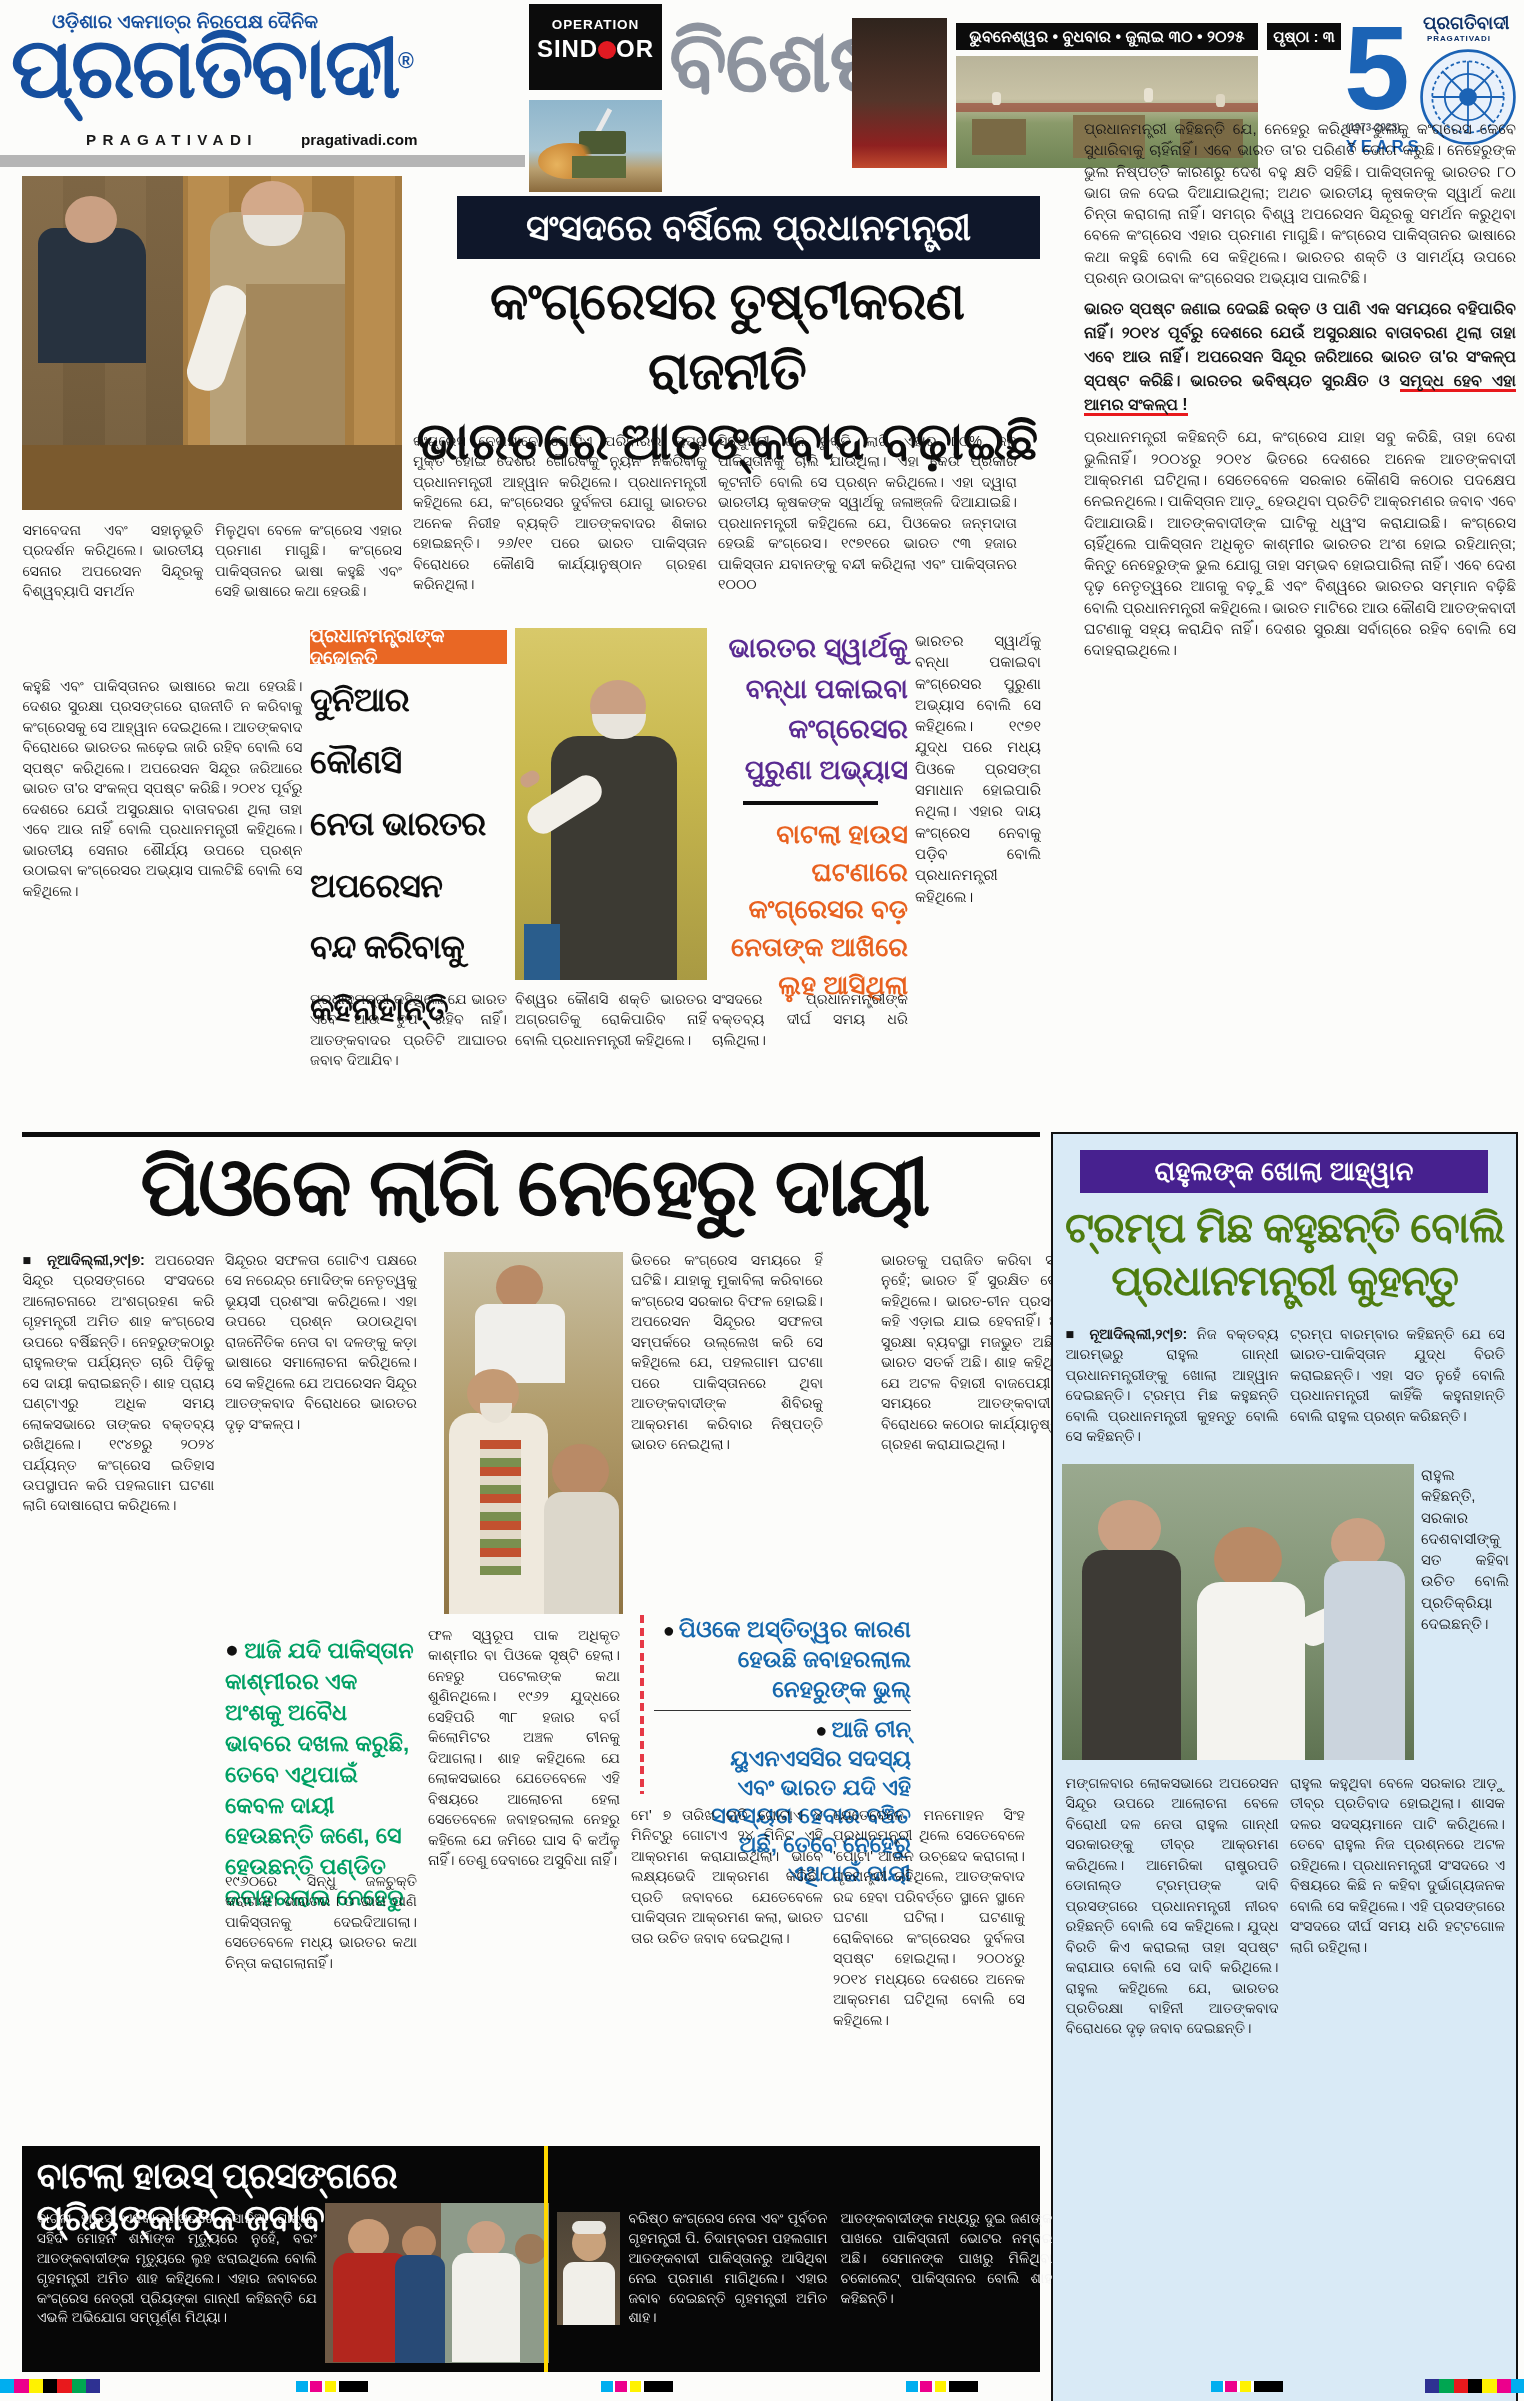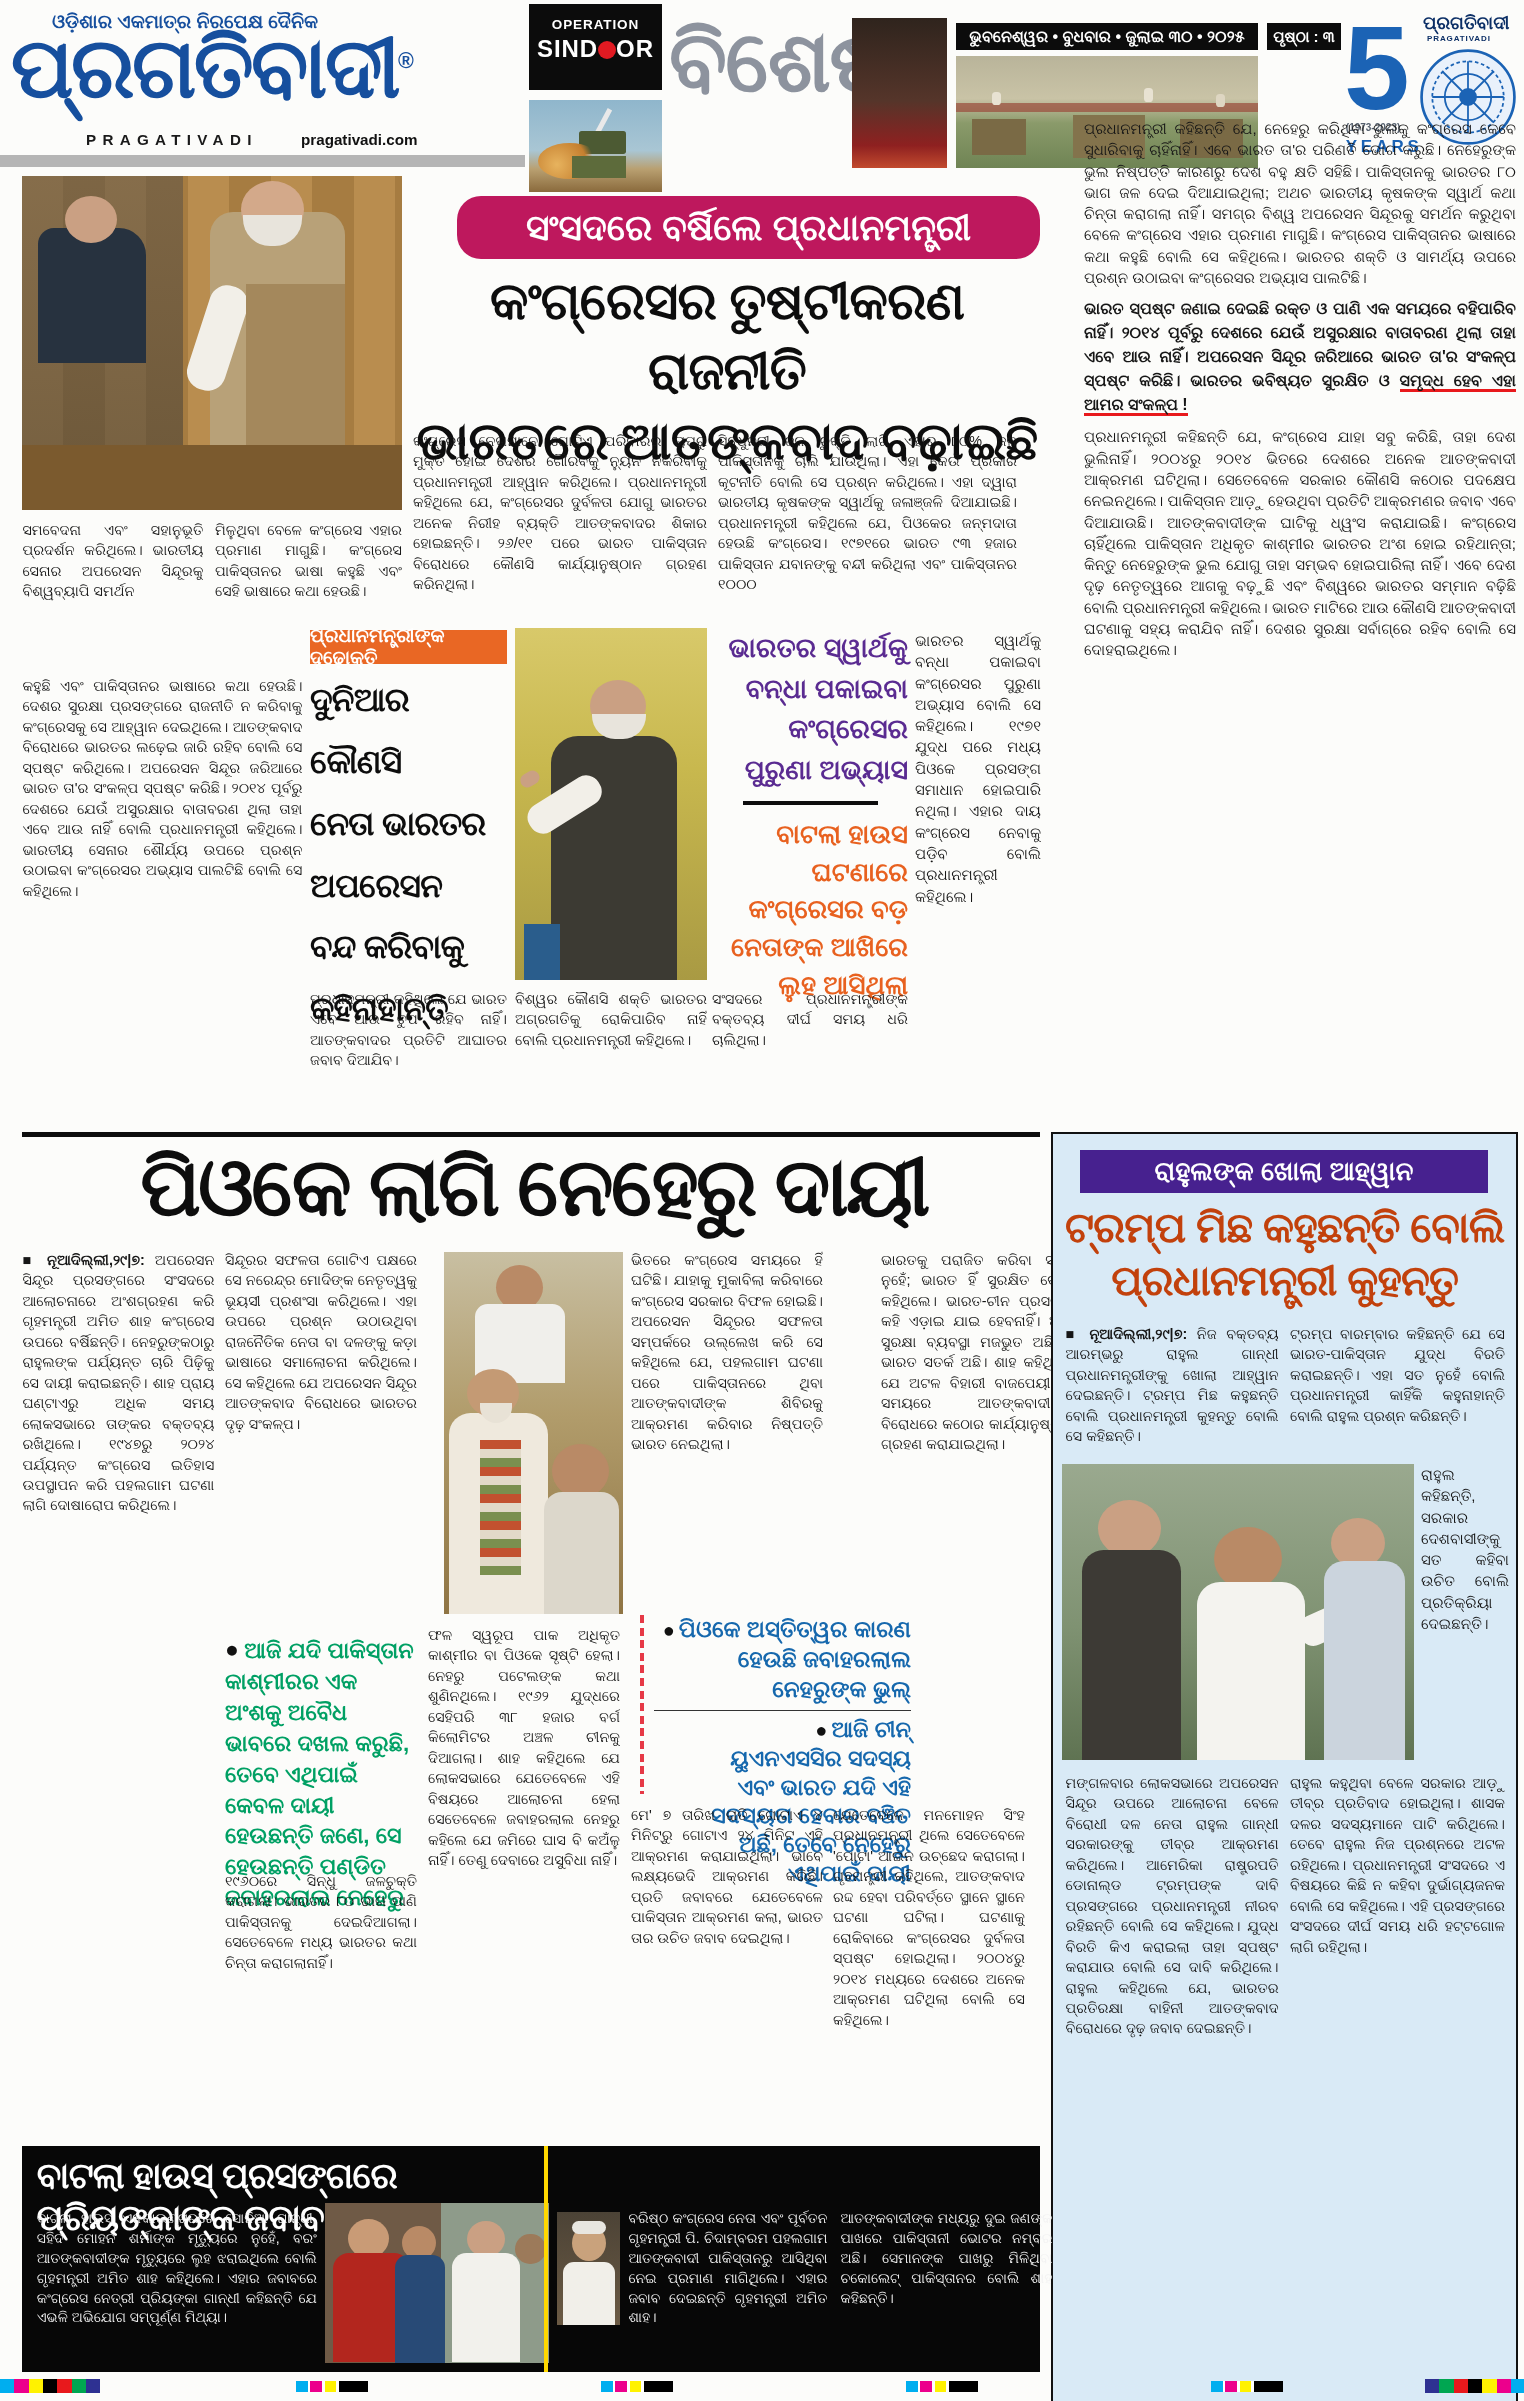--- a/index.html
+++ b/index.html
@@ -90,21 +90,21 @@
     <div class="abs" style="left:188px;top:36px;width:135px;height:296px;background:#b8a178;border-radius:23px 23px 0 0;"></div>
     <div class="abs" style="left:219px;top:5.4px;width:63px;height:57px;background:#d3a98a;border-radius:50%;"></div>
     <div class="abs" style="left:221px;top:39px;width:59px;height:30.5px;background:#e8e4dc;border-radius:0 0 27px 27px;"></div>
     <div class="abs" style="left:176px;top:108px;width:39px;height:108px;background:#f2efe8;border-radius:18px;transform:rotate(18deg);"></div>
     <div class="abs" style="left:224px;top:108px;width:99px;height:224px;background:#a4885c;"></div>
     <div class="abs" style="left:0px;top:269px;width:380px;height:65px;background:#7b5a2e;"></div>
   </div>
   <div class="abs bodytext" style="left:22.4px;top:520px;width:181px;height:145px;">ସମବେଦନା ଏବଂ ସହାନୁଭୂତି ପ୍ରଦର୍ଶନ କରିଥିଲେ। ଭାରତୀୟ ସେନାର ଅପରେସନ ସିନ୍ଦୂରକୁ ବିଶ୍ୱବ୍ୟାପି ସମର୍ଥନ</div>
   <div class="abs bodytext" style="left:215px;top:520px;width:187px;height:145px;">ମିଳୁଥିବା ବେଳେ କଂଗ୍ରେସ ଏହାର ପ୍ରମାଣ ମାଗୁଛି। କଂଗ୍ରେସ ପାକିସ୍ତାନର ଭାଷା କହୁଛି ଏବଂ ସେହି ଭାଷାରେ କଥା ହେଉଛି।</div>
 
-  <div class="abs kickerbar" style="left:457px;top:196px;width:583px;height:63px;background:#be185d;border-radius:24px;">
+  <div class="abs kickerbar" style="left:457px;top:196px;width:583px;height:63px;background:#0f172a;">
     <span class="white" style="font-size:36px;font-weight:900;">ସଂସଦରେ ବର୍ଷିଲେ ପ୍ରଧାନମନ୍ତ୍ରୀ</span>
   </div>
   <div class="abs" style="left:411px;top:266px;width:632px;text-align:center;font-weight:900;color:#0d0d0d;font-size:52px;line-height:1.35;letter-spacing:-0.9px;">
     <div>କଂଗ୍ରେସର ତୁଷ୍ଟୀକରଣ ରାଜନୀତି</div>
     <div>ଭାରତରେ ଆତଙ୍କବାଦ ବଢ଼ାଇଛି</div>
   </div>
 
   <div class="abs bodytext" style="left:413px;top:431px;width:294px;height:196px;">କଂଗ୍ରେସ ନେତାମାନେ ଗୋଟିଏ ପରିବାରର ଚାପରୁ ମୁକ୍ତ ହୋଇ ଦେଶର ଗୌରବକୁ ନ୍ୟୁନ ନକରିବାକୁ ପ୍ରଧାନମନ୍ତ୍ରୀ ଆହ୍ୱାନ କରିଥିଲେ। ପ୍ରଧାନମନ୍ତ୍ରୀ କହିଥିଲେ ଯେ, କଂଗ୍ରେସର ଦୁର୍ବଳତା ଯୋଗୁ ଭାରତର ଅନେକ ନିରୀହ ବ୍ୟକ୍ତି ଆତଙ୍କବାଦର ଶିକାର ହୋଇଛନ୍ତି। ୨୬/୧୧ ପରେ ଭାରତ ପାକିସ୍ତାନ ବିରୋଧରେ କୌଣସି କାର୍ଯ୍ୟାନୁଷ୍ଠାନ ଗ୍ରହଣ କରିନଥିଲା।</div>
   <div class="abs bodytext" style="left:718px;top:431px;width:299px;height:196px;">ସିନ୍ଧୁନଦୀ ଜଳ ଚୁକ୍ତି ଲାଗି ଏହାର ୮୦% ଜଳ ପାକିସ୍ତାନକୁ ଚାଲି ଯାଉଥିଲା। ଏହା କେଉଁ ପ୍ରକାର କୂଟନୀତି ବୋଲି ସେ ପ୍ରଶ୍ନ କରିଥିଲେ। ଏହା ଦ୍ୱାରା ଭାରତୀୟ କୃଷକଙ୍କ ସ୍ୱାର୍ଥକୁ ଜଳାଞ୍ଜଳି ଦିଆଯାଇଛି। ପ୍ରଧାନମନ୍ତ୍ରୀ କହିଥିଲେ ଯେ, ପିଓକେର ଜନ୍ମଦାତା ହେଉଛି କଂଗ୍ରେସ। ୧୯୭୧ରେ ଭାରତ ୯୩ ହଜାର ପାକିସ୍ତାନ ଯବାନଙ୍କୁ ବନ୍ଦୀ କରିଥିଲା ଏବଂ ପାକିସ୍ତାନର ୧୦୦୦</div>
 
@@ -204,21 +204,21 @@
   </div>
   <div class="abs bodytext" style="left:631px;top:1805px;width:192px;height:330px;">ମେ' ୭ ତାରିଖ ରାତି ଗୋଟାଏ ୪ ମିନିଟ୍‌ରୁ ଗୋଟାଏ ୨୪ ମିନିଟ ଏହି ଆକ୍ରମଣ କରାଯାଇଥିଲା। ଭାବେ ଲକ୍ଷ୍ୟଭେଦି ଆକ୍ରମଣ କରିଛି। ପ୍ରତି ଜବାବରେ ଯେତେବେଳେ ପାକିସ୍ତାନ ଆକ୍ରମଣ କଲା, ଭାରତ ତାର ଉଚିତ ଜବାବ ଦେଇଥିଲା।</div>
 
   <div class="abs bodytext" style="left:865px;top:1250px;width:192px;height:355px;margin-left:16px;">ଭାରତକୁ ପରାଜିତ କରିବା ସହଜ ନୁହେଁ; ଭାରତ ହିଁ ସୁରକ୍ଷିତ ବୋଲି କହିଥିଲେ। ଭାରତ-ଚୀନ ପ୍ରସଙ୍ଗ କହି ଏଡ଼ାଇ ଯାଇ ହେବନାହିଁ। ଆଜି ସୁରକ୍ଷା ବ୍ୟବସ୍ଥା ମଜଭୁତ ଅଛି ଓ ଭାରତ ସତର୍କ ଅଛି। ଶାହ କହିଥିଲେ ଯେ ଅଟଳ ବିହାରୀ ବାଜପେୟୀଙ୍କ ସମୟରେ ଆତଙ୍କବାଦୀଙ୍କ ବିରୋଧରେ କଠୋର କାର୍ଯ୍ୟାନୁଷ୍ଠାନ ଗ୍ରହଣ କରାଯାଇଥିଲା।</div>
   <div class="abs bodytext" style="left:833px;top:1805px;width:192px;height:330px;">ଯେତେବେଳେ ମନମୋହନ ସିଂହ ପ୍ରଧାନମନ୍ତ୍ରୀ ଥିଲେ ସେତେବେଳେ 'ପୋଟା' ଆଇନ ଉଚ୍ଛେଦ କରାଗଲା। ଗୃହମନ୍ତ୍ରୀ କହିଥିଲେ, ଆତଙ୍କବାଦ ରଦ୍ଦ ହେବା ପରିବର୍ତ୍ତେ ସ୍ଥାନେ ସ୍ଥାନେ ଘଟଣା ଘଟିଲା। ଘଟଣାକୁ ରୋକିବାରେ କଂଗ୍ରେସର ଦୁର୍ବଳତା ସ୍ପଷ୍ଟ ହୋଇଥିଲା। ୨୦୦୪ରୁ ୨୦୧୪ ମଧ୍ୟରେ ଦେଶରେ ଅନେକ ଆକ୍ରମଣ ଘଟିଥିଲା ବୋଲି ସେ କହିଥିଲେ।</div>
 
   <div class="abs" style="left:1051px;top:1132px;width:467px;height:1570px;background:#d9eaf6;border:2.7px solid #111;box-sizing:border-box;">
     <div class="kickerbar" style="position:absolute;left:27px;top:16px;width:408px;height:43px;background:#47218f;">
       <span class="white" style="font-size:26px;font-weight:900;">ରାହୁଲଙ୍କ ଖୋଲା ଆହ୍ୱାନ</span>
     </div>
-    <div class="abs" style="left:7.2px;top:68px;width:449px;text-align:center;font-size:42px;font-weight:900;color:#c2410c;line-height:1.25;letter-spacing:-0.9px;">
+    <div class="abs" style="left:7.2px;top:68px;width:449px;text-align:center;font-size:42px;font-weight:900;color:#4d7c0f;line-height:1.25;letter-spacing:-0.9px;">
       <div>ଟ୍ରମ୍ପ ମିଛ କହୁଛନ୍ତି ବୋଲି</div>
       <div>ପ୍ରଧାନମନ୍ତ୍ରୀ କୁହନ୍ତୁ</div>
     </div>
     <div class="abs bodytext" style="left:12.6px;top:190px;width:213px;height:133px;">
       <span class="dl">■</span>
       <span class="dl">ନୂଆଦିଲ୍ଲୀ,୨୯|୭:</span>
       <span>ନିଜ ବକ୍ତବ୍ୟ ଆରମ୍ଭରୁ ରାହୁଲ ଗାନ୍ଧୀ ପ୍ରଧାନମନ୍ତ୍ରୀଙ୍କୁ ଖୋଲା ଆହ୍ୱାନ ଦେଇଛନ୍ତି। ଟ୍ରମ୍ପ ମିଛ କହୁଛନ୍ତି ବୋଲି ପ୍ରଧାନମନ୍ତ୍ରୀ କୁହନ୍ତୁ ବୋଲି ସେ କହିଛନ୍ତି।</span>
     </div>
     <div class="abs bodytext" style="left:237px;top:190px;width:215px;height:133px;">ଟ୍ରମ୍ପ ବାରମ୍ବାର କହିଛନ୍ତି ଯେ ସେ ଭାରତ-ପାକିସ୍ତାନ ଯୁଦ୍ଧ ବିରତି କରାଇଛନ୍ତି। ଏହା ସତ ନୁହେଁ ବୋଲି ପ୍ରଧାନମନ୍ତ୍ରୀ କାହିଁକି କହୁନାହାନ୍ତି ବୋଲି ରାହୁଲ ପ୍ରଶ୍ନ କରିଛନ୍ତି।</div>
 

